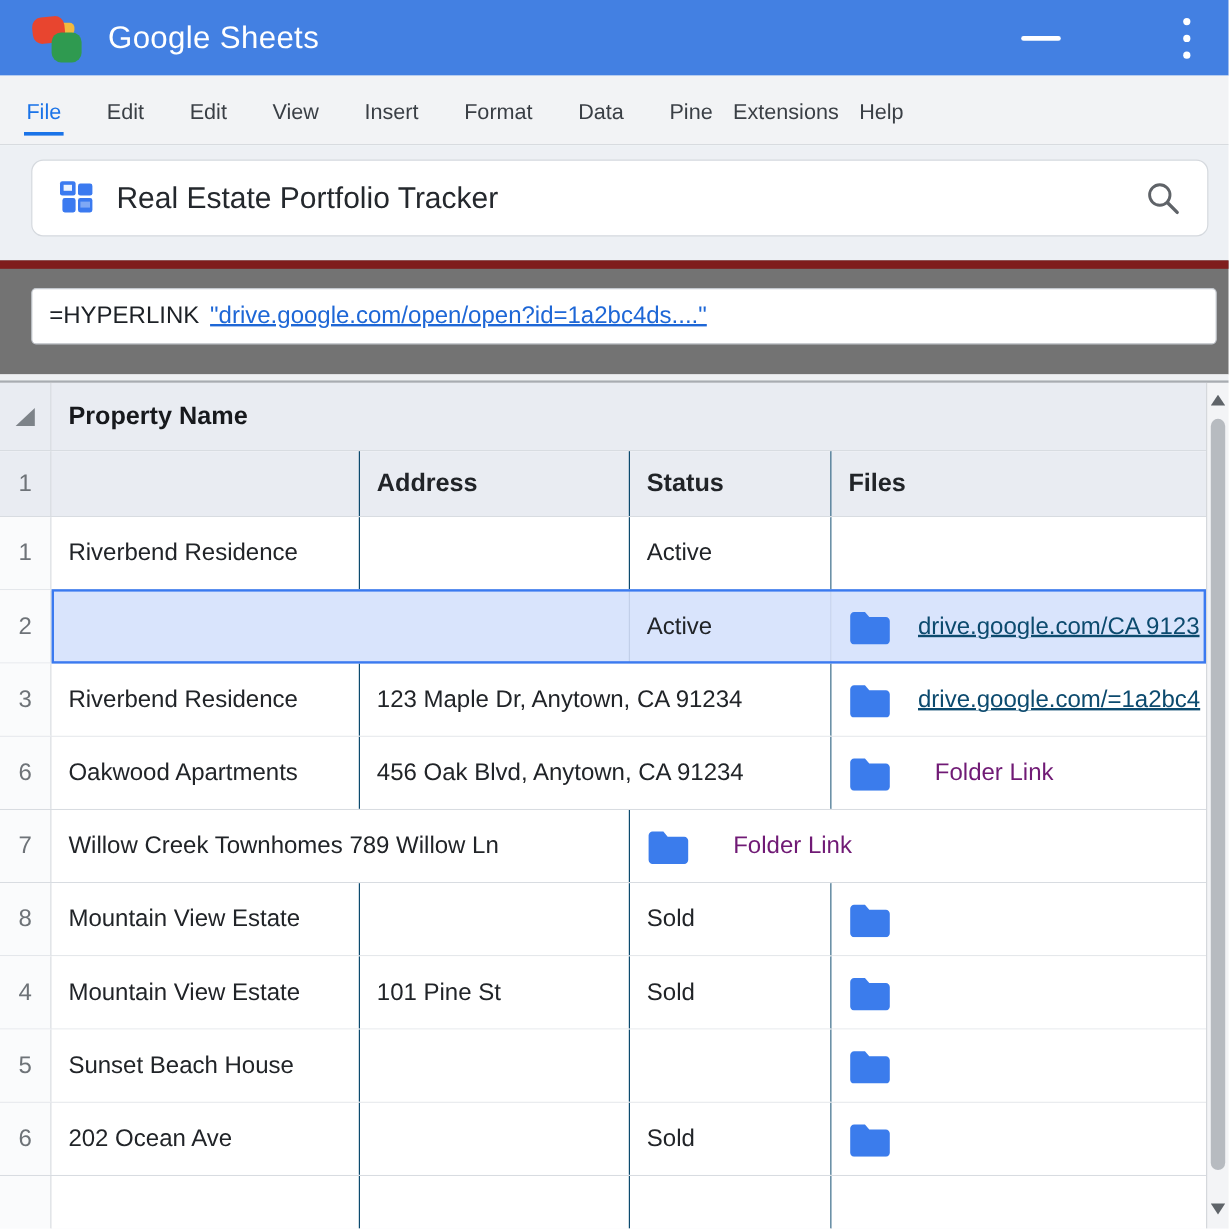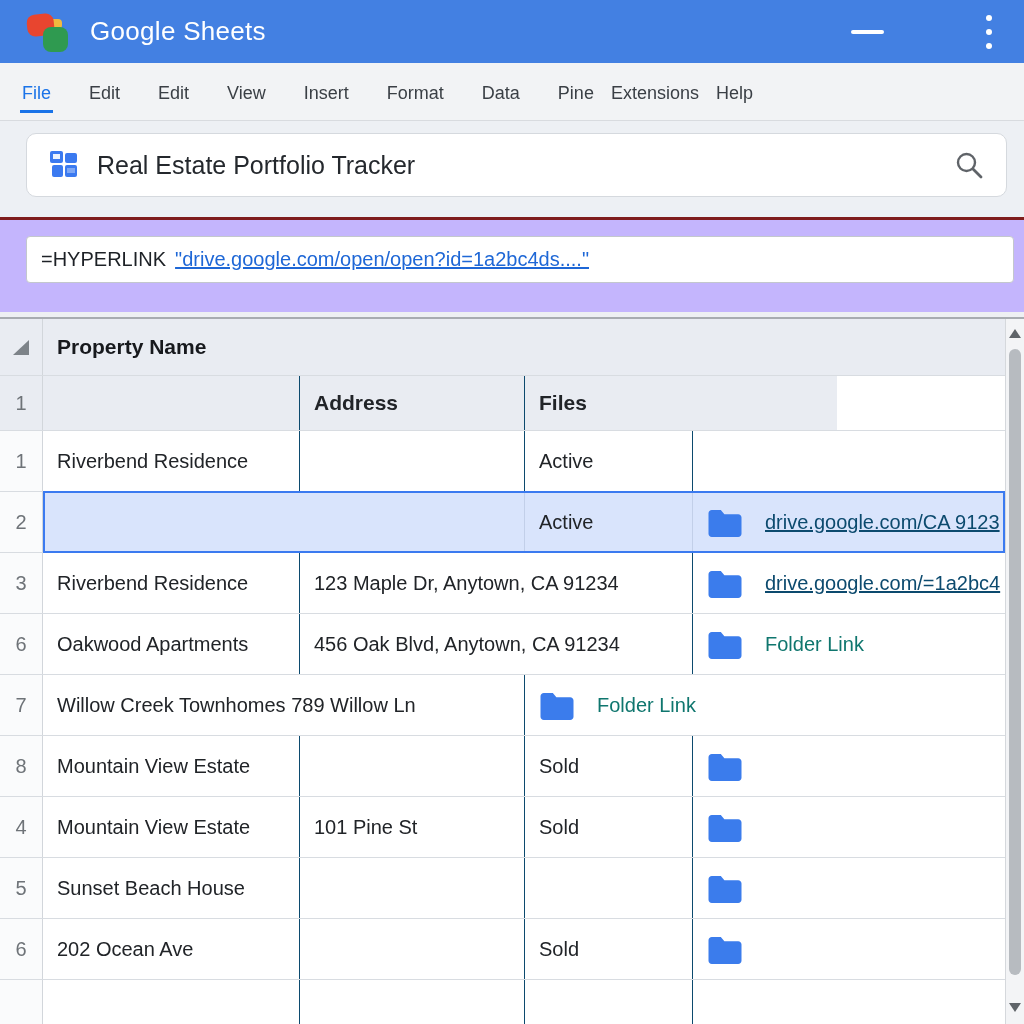--- a/index.html
+++ b/index.html
@@ -29,21 +29,21 @@
 
   
   .title-strip { position:absolute; left:0; top:121px; width:1024px; height:96px; background:#edf0f4; }
   .title-card { position:absolute; left:26px; right:17px; top:12px; height:64px; background:#fff;
                 border:1px solid #d5d9de; border-radius:10px; display:flex; align-items:center; padding:0 22px; }
   .sheets-glyph { width:30px; height:30px; flex:0 0 auto; }
   .doc-title { font-size:25px; color:#24282d; margin-left:18px; }
   .search-btn { margin-left:auto; width:30px; height:30px; }
 
   
-  .formula-strip { position:absolute; left:0; top:217px; width:1024px; height:95px; background:#c4b5fd; border-top:3px solid #7f1d1d; }
+  .formula-strip { position:absolute; left:0; top:217px; width:1024px; height:95px; background:#737373; border-top:7px solid #7f1d1d; }
   .formula-box { position:absolute; left:26px; right:10px; top:16px; height:47px; background:#fff;
                  border:1px solid #c3c7cd; border-radius:4px; display:flex; align-items:center; padding:0 14px;
                  font-size:20px; overflow:hidden; white-space:nowrap; }
   .formula-fn { color:#1d2126; }
   .formula-link { color:#1e67d6; text-decoration:underline; margin-left:9px; }
 
   
   .sheet { position:absolute; left:0; top:312px; width:1024px; height:712px; background:#eef0f3; padding-top:5px; }
   .sheet-inner { position:relative; border-top:2px solid #a8acb1; height:707px; overflow:hidden; background:#fff; }
   .sheet-table { position:absolute; left:0; top:0; width:1005px; }
@@ -67,21 +67,21 @@
   .row-colheader .gutter, .row-colheader .cell { background:#e9ecf2; }
   .row-colheader .cell span.txt { font-weight:700; font-size:21px; }
 
   .row-data { height:61px; }
   .row-data.partial { height:44px; border-bottom:none; }
 
   .row-data.selected .cell { background:#d9e4fc; border-right-color:#c2cfe9; }
   .sel-outline { position:absolute; left:0; right:0; top:-1px; bottom:-1px; border:2px solid #3b7af0; pointer-events:none; z-index:3; }
 
   .folder-ic { width:36px; height:30px; flex:0 0 auto; }
-  .file-label { font-size:20px; color:#0f766e; margin-left:22px; white-space:nowrap; }
+  .file-label { font-size:20px; color:#701a75; margin-left:36px; white-space:nowrap; }
   .file-link { font-size:20px; color:#0c4a6e; text-decoration:underline; margin-left:22px; white-space:nowrap; }
 
   
   .vscroll { position:absolute; right:0; top:0; bottom:0; width:19px; background:#f3f4f6; border-left:1px solid #d5d8dc; }
   .vs-up { position:absolute; top:10px; left:3px; width:0; height:0; border-left:6px solid transparent; border-right:6px solid transparent; border-bottom:9px solid #5f6469; }
   .vs-thumb { position:absolute; top:30px; bottom:49px; left:3px; width:12px; background:#b7bbc0; border-radius:6px; }
   .vs-down { position:absolute; bottom:12px; left:3px; width:0; height:0; border-left:6px solid transparent; border-right:6px solid transparent; border-top:9px solid #5f6469; }
 </style>
 </head>
 <body>
@@ -161,20 +161,23 @@
         <div id="sheet-rows">
             <div class="sheet-row row-colheader">
               <div class="gutter">1</div>
               <div class="row-cells">
                 <div class="cell col-name" style="width: 257px;">
                   <span class="txt"></span>
                 </div>
                 <div class="cell col-address" style="width: 225px;">
                   <span class="txt">Address</span>
                 </div>
+                <div class="cell col-status" style="width: 168px;">
+                  <span class="txt">Status</span>
+                </div>
                 <div class="cell col-files last" style="width: 312px;">
                   <span class="txt">Files</span>
                 </div>
               </div>
             </div>
             <div class="sheet-row row-data">
               <div class="gutter">1</div>
               <div class="row-cells">
                 <div class="cell col-name" style="width: 257px;">
                   <span class="txt bold">Riverbend Residence</span>

